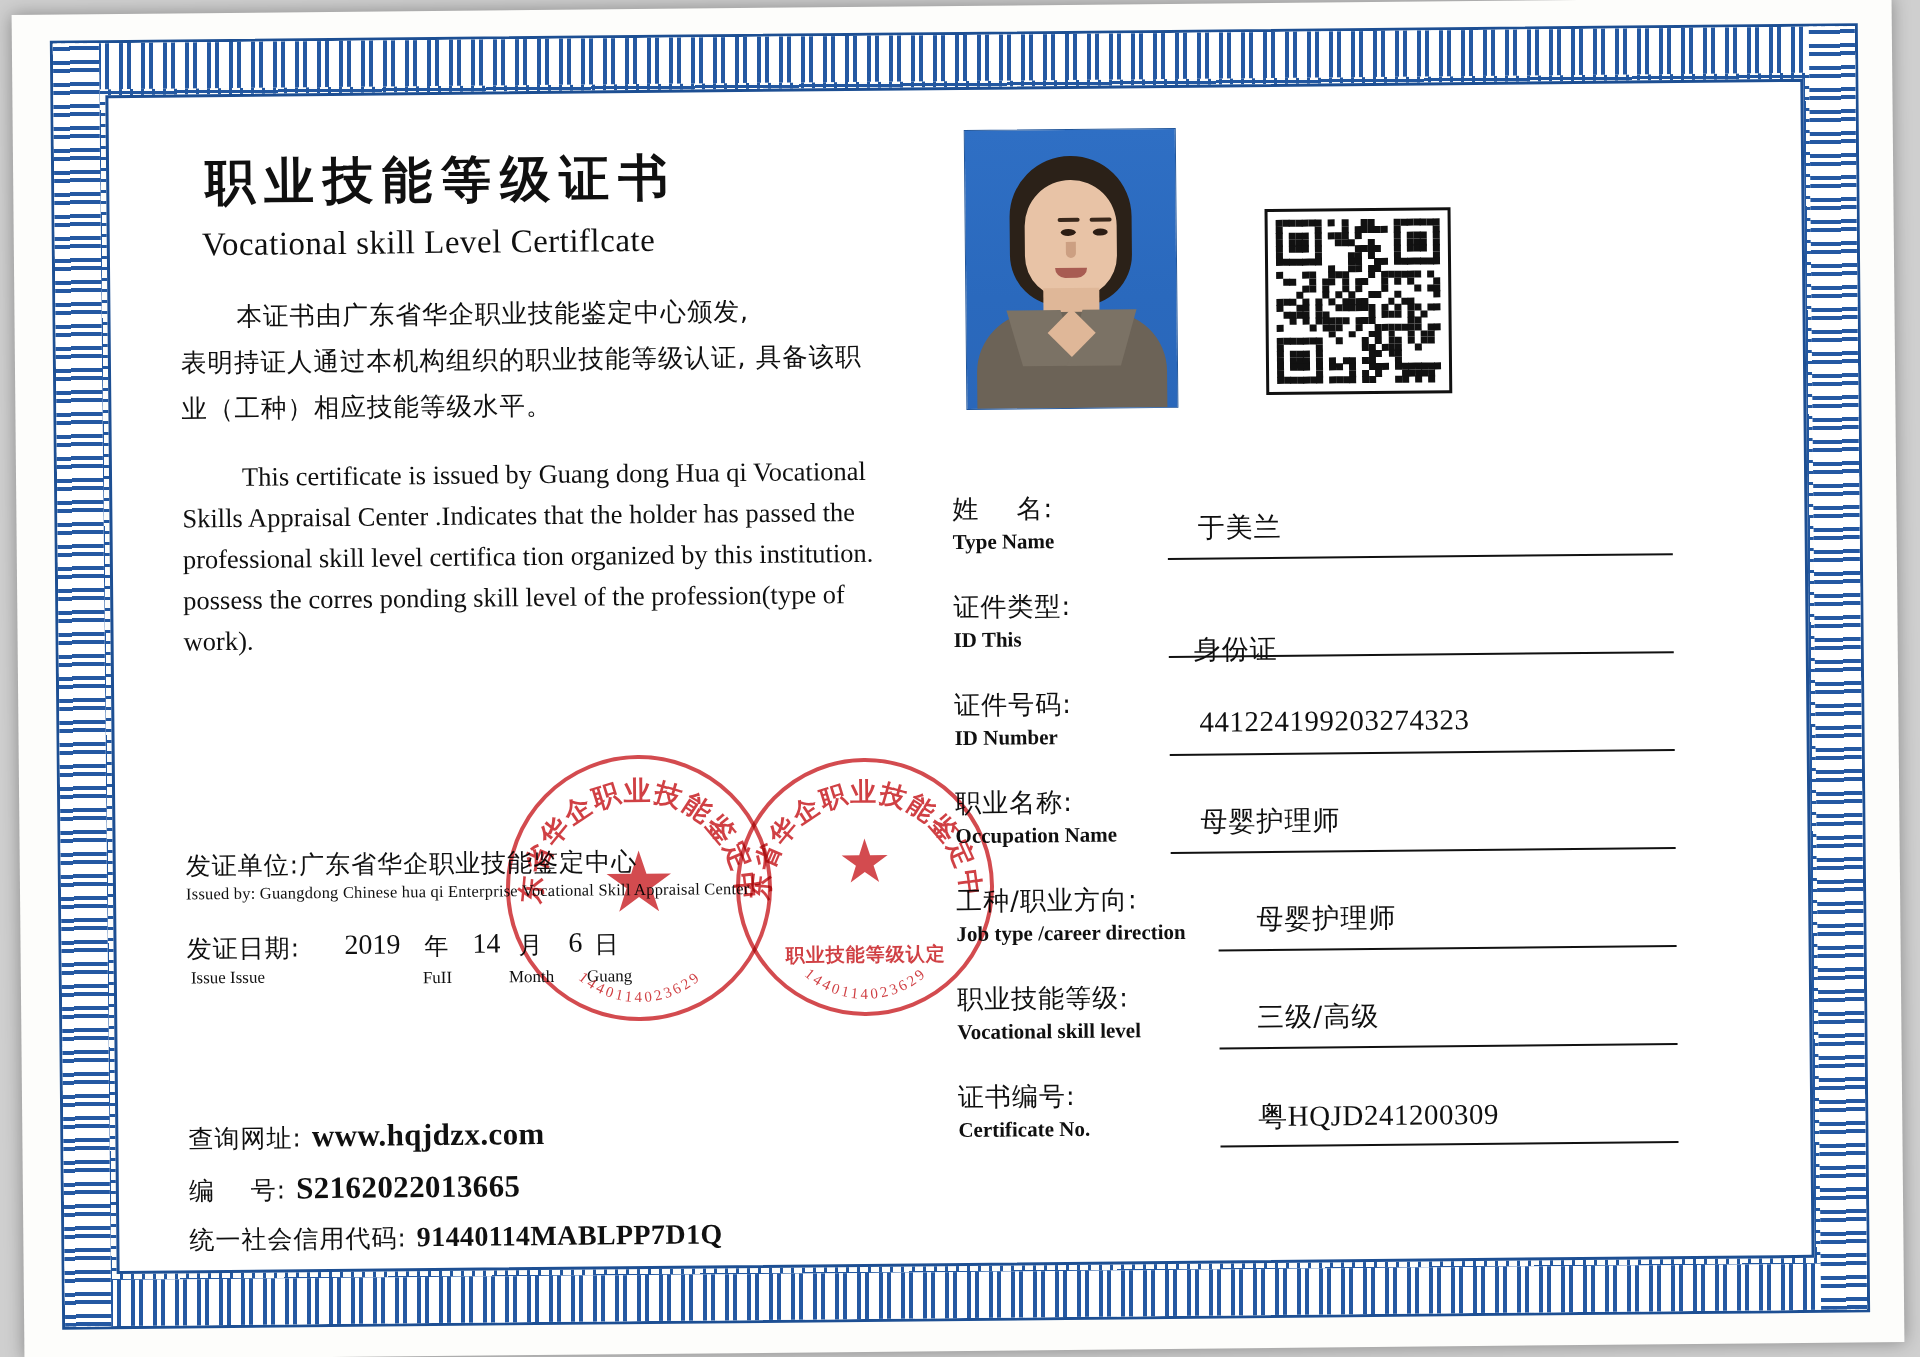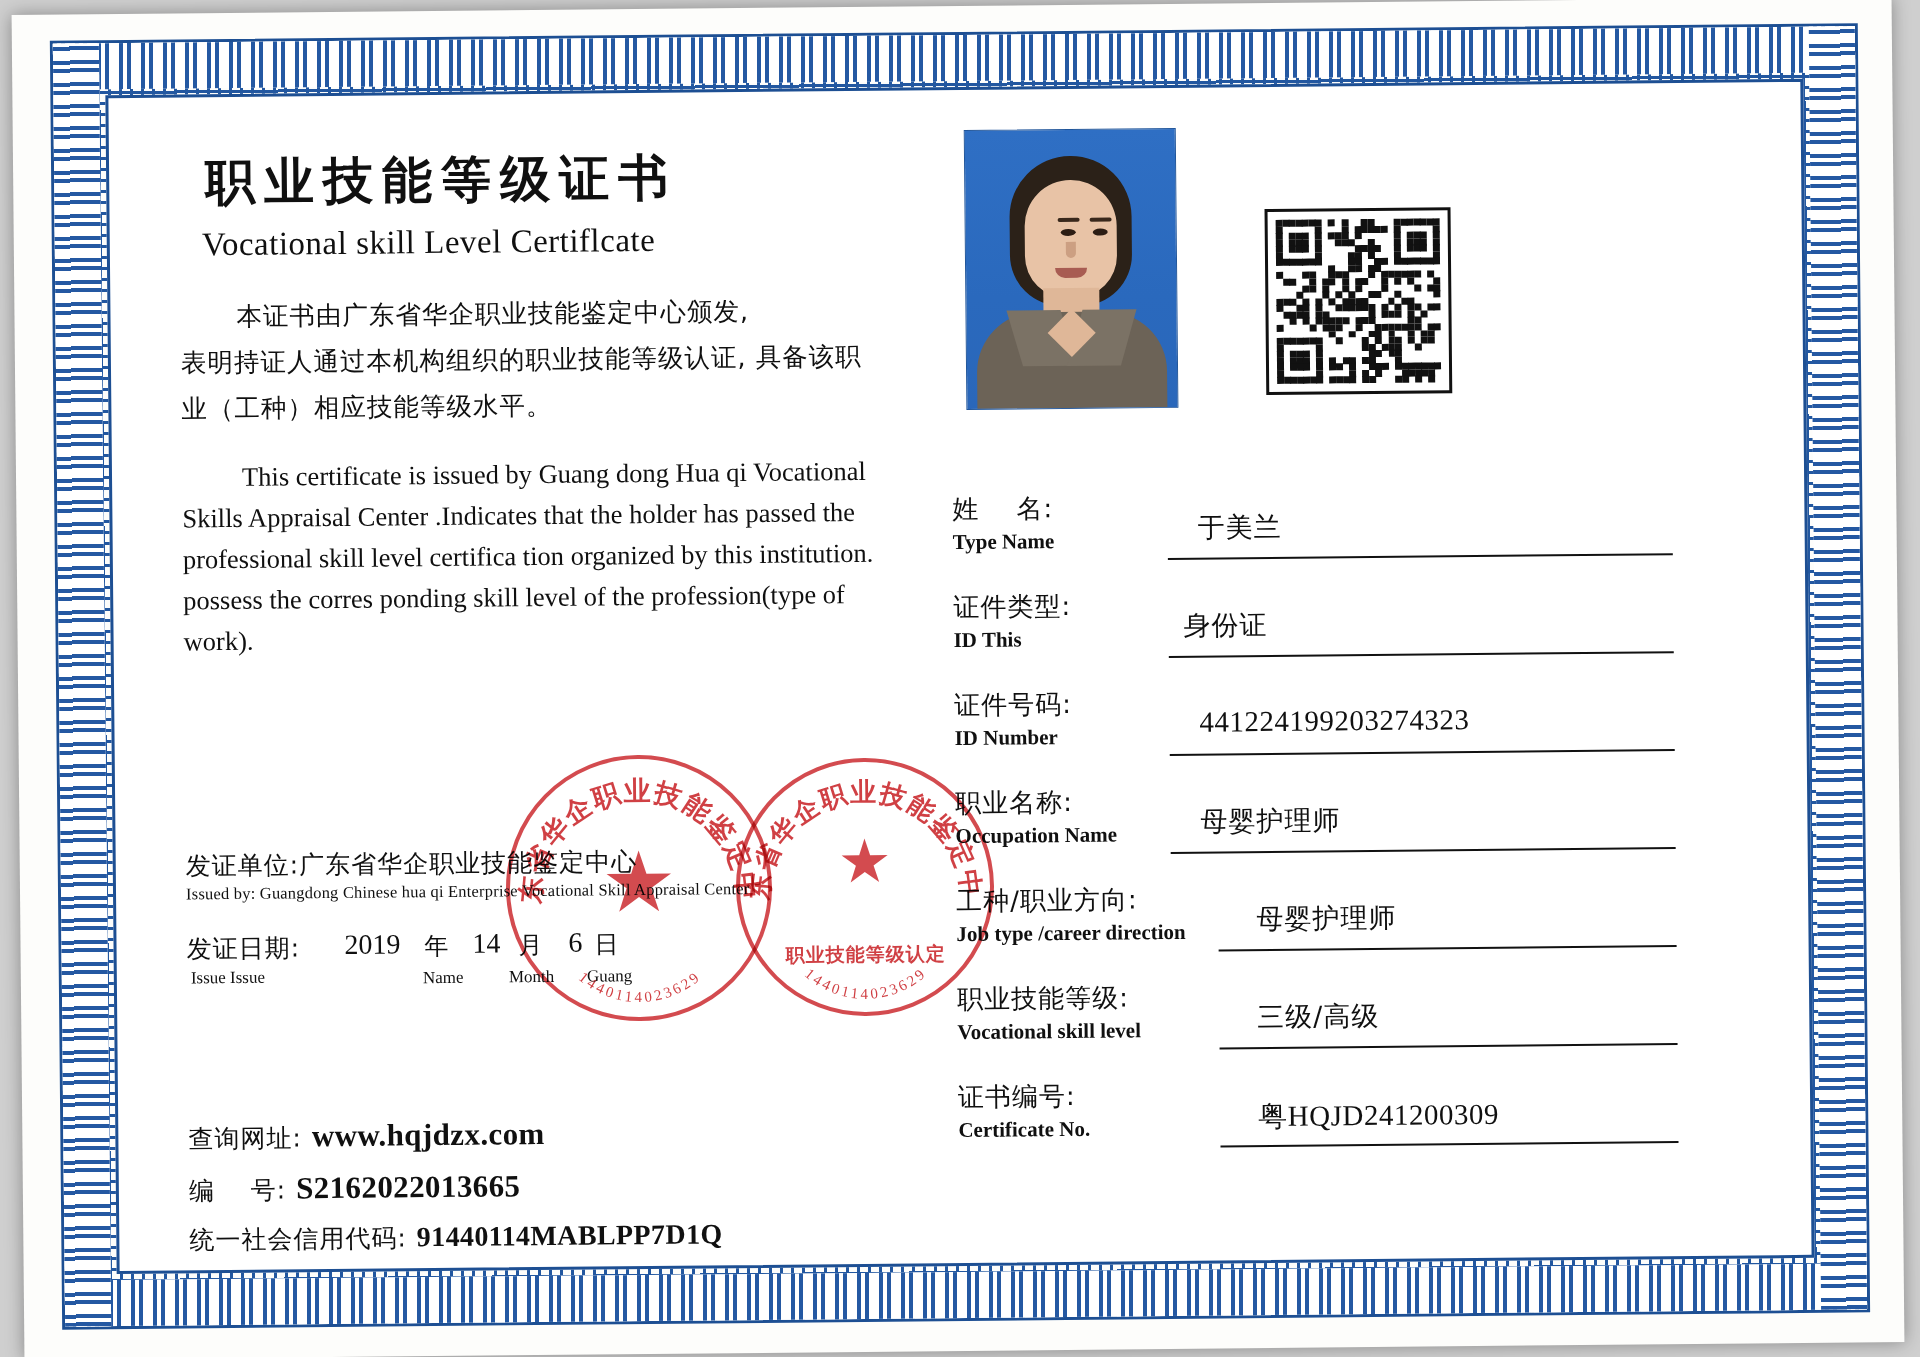--- a/index.html
+++ b/index.html
@@ -278,21 +278,21 @@
           <span>发证单位:</span><span>广东省华企职业技能鉴定中心</span>
         </div>
         <div class="issuer-en">Issued by: Guangdong Chinese hua qi Enterprise Vocational Skill Appraisal Center</div>
 
         <div class="date-row">
           <span class="date-lbl-cn">发证日期:</span>
           <span class="date-lbl-en">Issue  Issue</span>
 
           <span class="date-val" style="left:158px;">2019</span>
           <span class="date-unit" style="left:238px;">年</span>
-          <span class="date-sub" style="left:236px;">Name</span>
+          <span class="date-sub" style="left:236px;">FuII</span>
 
           <span class="date-val" style="left:286px;">14</span>
           <span class="date-unit" style="left:332px;">月</span>
           <span class="date-sub" style="left:322px;">Month</span>
 
           <span class="date-val" style="left:382px;">6</span>
           <span class="date-unit" style="left:408px;">日</span>
           <span class="date-sub" style="left:400px;">Guang</span>
         </div>
       </div>
@@ -644,21 +644,21 @@
           <div class="f-row">
             <span class="f-label-cn">姓    名:</span>
             <span class="f-label-en">Type Name</span>
             <div class="f-line"></div>
             <span class="f-value" style="left: 245px;">于美兰</span>
           </div>
           <div class="f-row">
             <span class="f-label-cn">证件类型:</span>
             <span class="f-label-en">ID This</span>
             <div class="f-line"></div>
-            <span class="f-value" style="left: 230px;">身份证</span>
+            <span class="f-value" style="left: 240px; margin-top: 24px;">身份证</span>
           </div>
           <div class="f-row">
             <span class="f-label-cn">证件号码:</span>
             <span class="f-label-en">ID Number</span>
             <div class="f-line"></div>
             <span class="f-value serif" style="left: 245px;">441224199203274323</span>
           </div>
           <div class="f-row">
             <span class="f-label-cn">职业名称:</span>
             <span class="f-label-en">Occupation Name</span>

